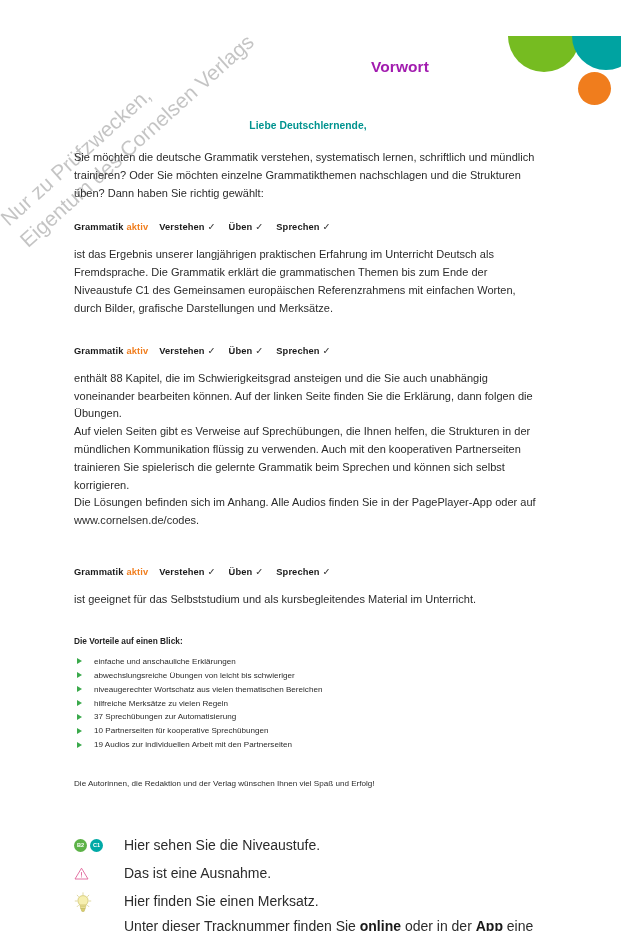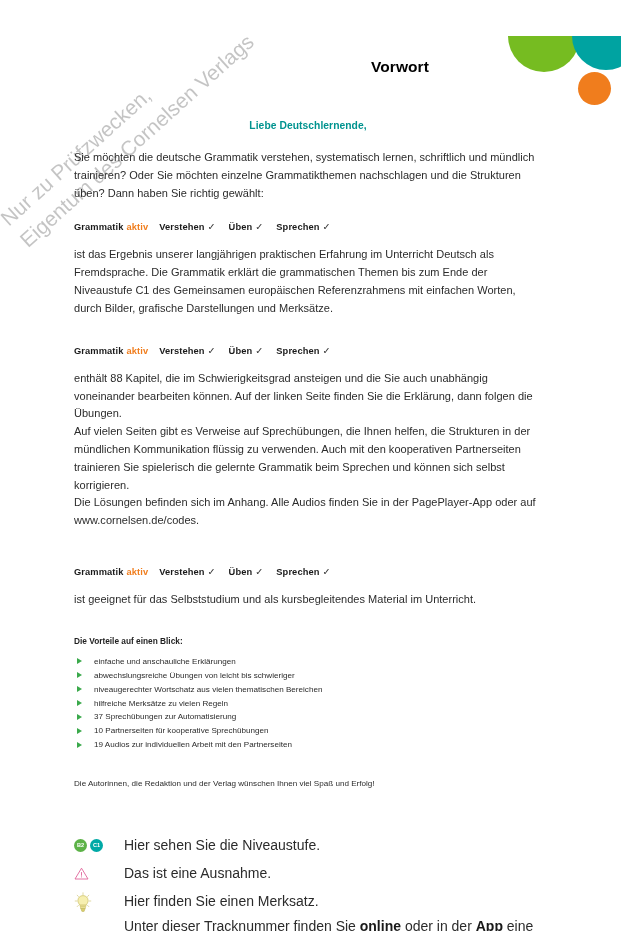--- a/index.html
+++ b/index.html
@@ -30,21 +30,21 @@
     left: 0; top: 0;
     width: 621px;
     height: 120px;
   }
   .header-title {
     position: absolute;
     right: 192px;
     top: 58px;
     font-size: 15.5px;
     font-weight: bold;
-    color: #000000;
+    color: #a21caf;
     letter-spacing: 0.1px;
     white-space: nowrap;
   }
   
   .shape-green {
     position: absolute;
     left: 508px;
     top: 36px;
     width: 72px;
     height: 36px;

